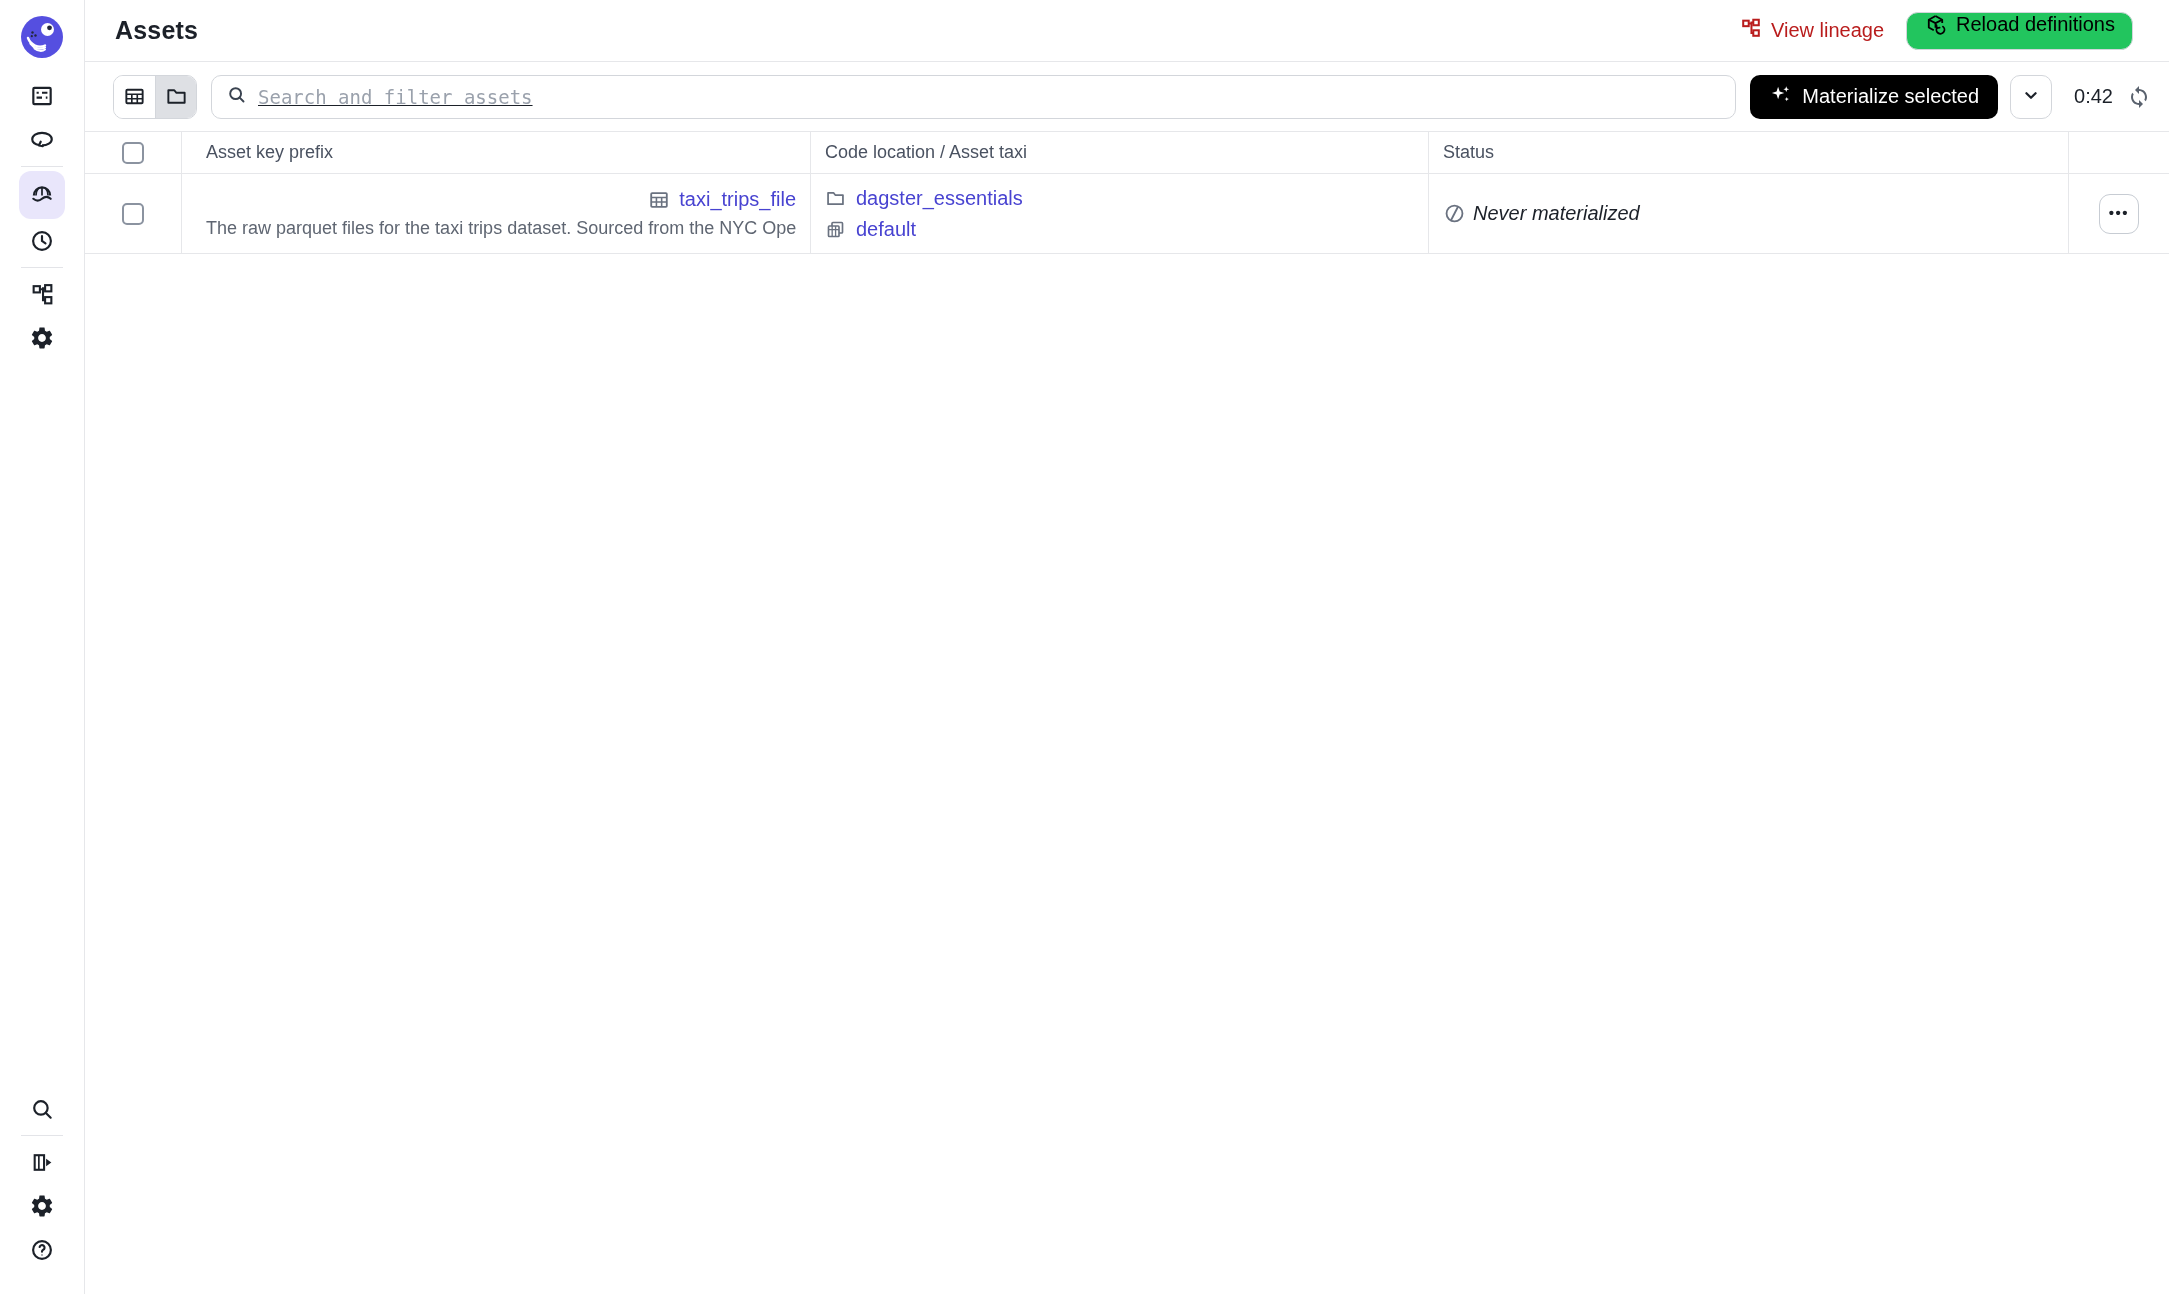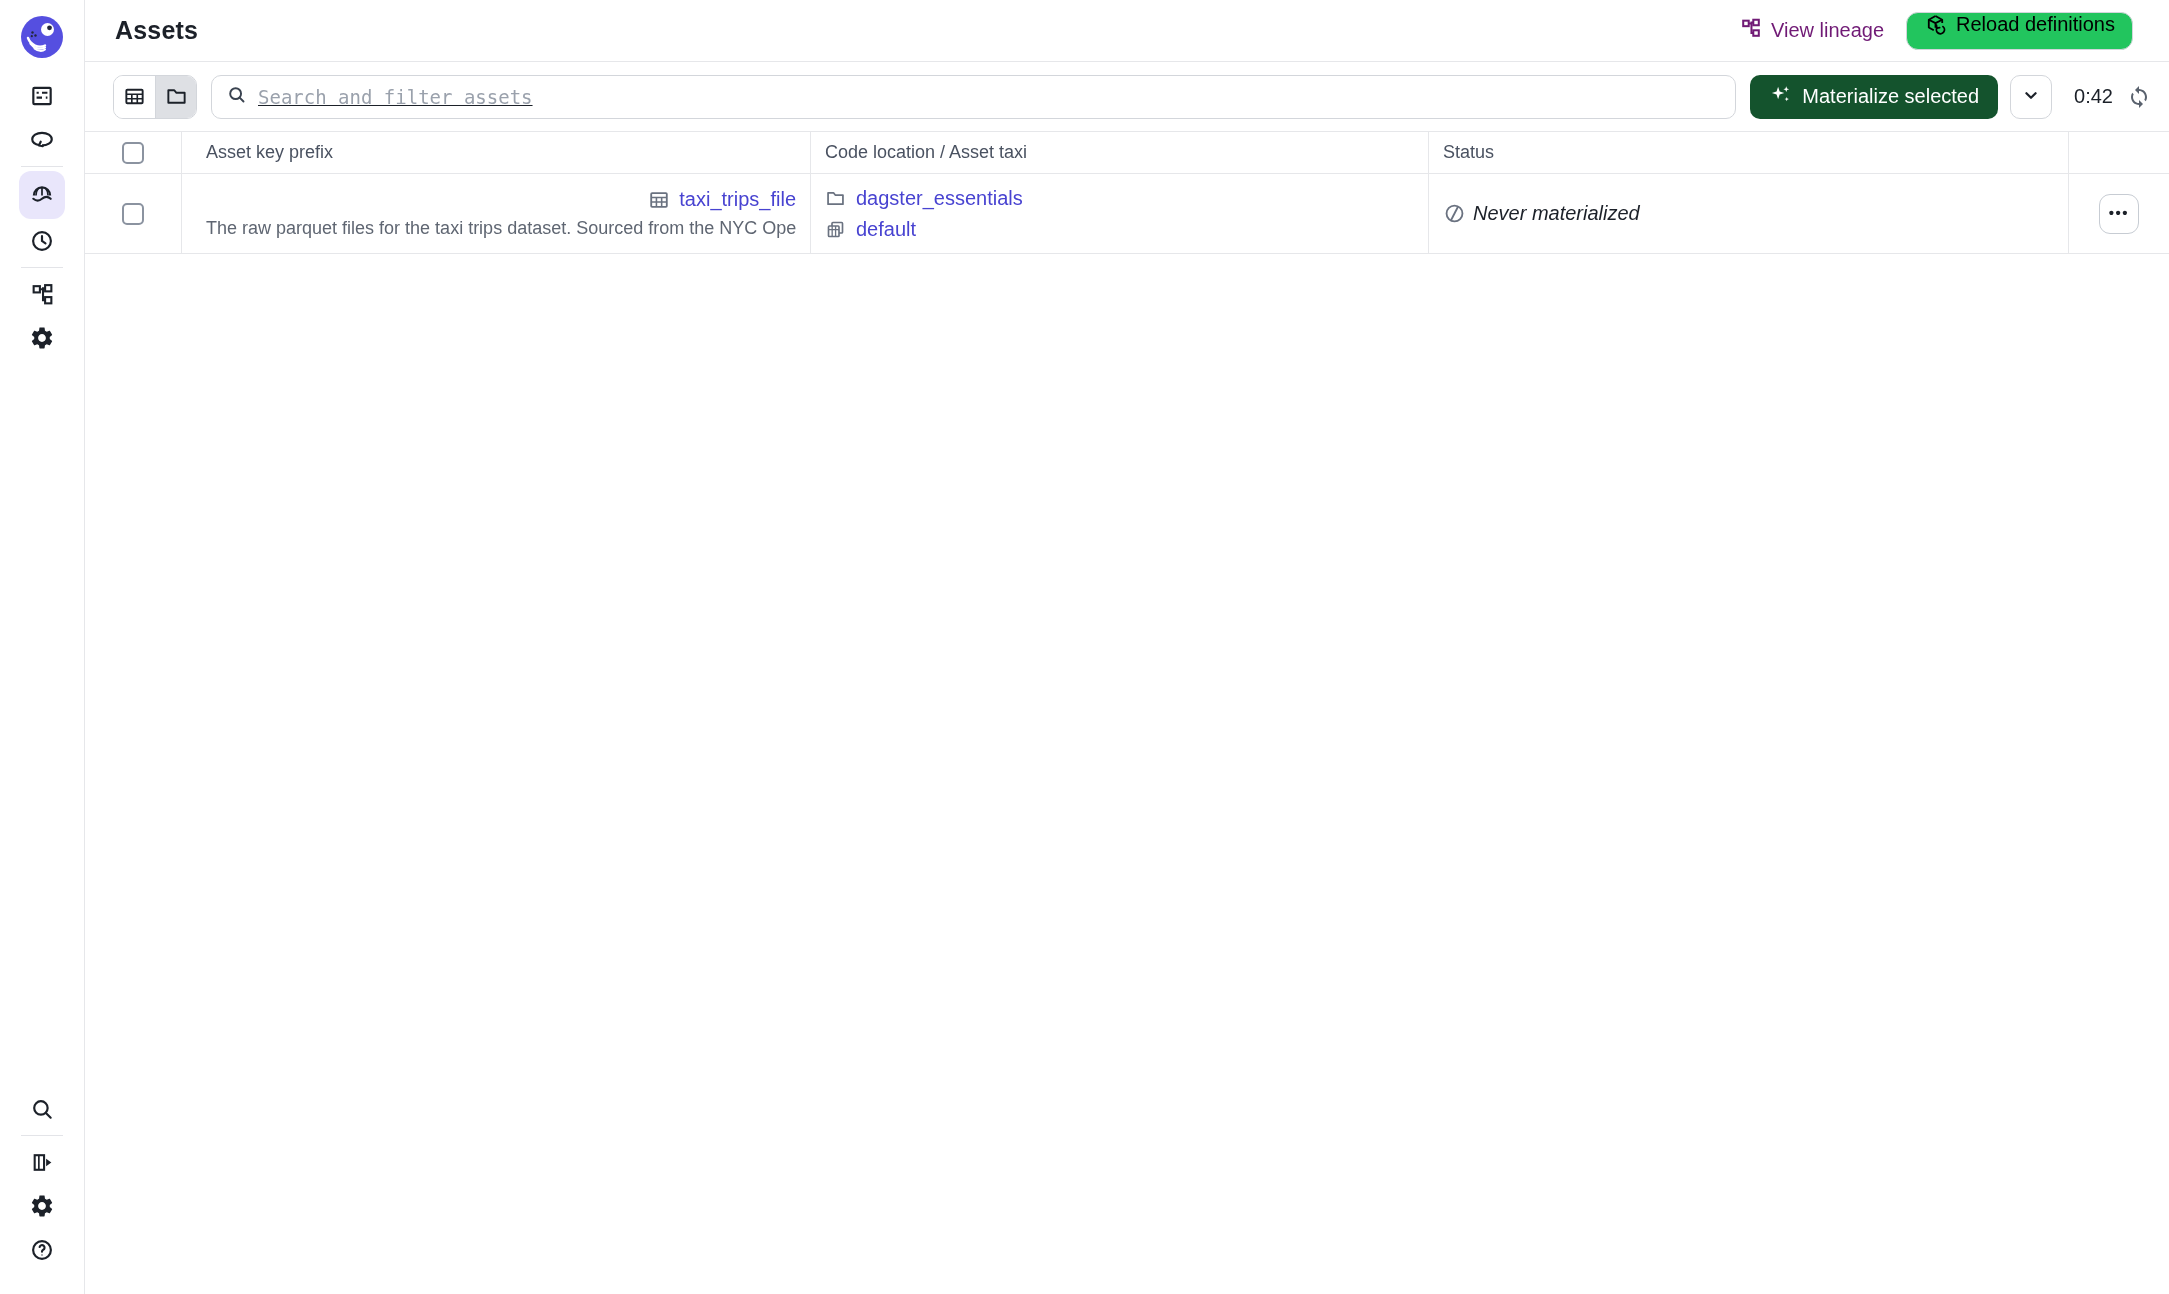--- a/index.html
+++ b/index.html
@@ -18,37 +18,37 @@
   .sb-spacer { flex: 1; }
   .sidebar svg { display: block; }
 
   
   .main { flex: 1; display: flex; flex-direction: column; min-width: 0; }
 
   .topbar { height: 62px; flex: 0 0 62px; border-bottom: 1px solid #E6E7EA;
             display: flex; align-items: center; padding: 0 36px 0 30px; }
   .page-title { font-size: 25px; font-weight: 700; letter-spacing: .2px; }
   .topbar-right { margin-left: auto; display: flex; align-items: center; gap: 22px; }
-  .lineage-link { display: flex; align-items: center; gap: 9px; color: #701a75; font-size: 20px; cursor: pointer; }
+  .lineage-link { display: flex; align-items: center; gap: 9px; color: #b91c1c; font-size: 20px; cursor: pointer; }
   .reload-btn { display: flex; align-items: flex-start; gap: 9px; height: 38px; padding: 0 17px;
                 border: 1px solid #D3D6DB; border-radius: 12px; background: #22c55e; font-size: 20px; cursor: pointer; }
 
   .toolbar { height: 69px; flex: 0 0 69px; display: flex; align-items: center; gap: 14px; padding: 0 14px 0 28px; }
   .view-toggle { display: flex; height: 44px; border: 1px solid #D3D6DB; border-radius: 10px; overflow: hidden; flex: 0 0 auto; }
   .view-toggle .vt-btn { width: 41px; display: flex; align-items: center; justify-content: center;
                          background: #fff; cursor: pointer; color: #1C2129; }
   .view-toggle .vt-btn + .vt-btn { border-left: 1px solid #D3D6DB; }
   .view-toggle .vt-btn.active { background: #DEE0E4; }
   .searchbox { flex: 1; height: 44px; border: 1px solid #D3D6DB; border-radius: 10px;
                display: flex; align-items: center; gap: 11px; padding: 0 14px; background: #fff; }
   .searchbox input { flex: 1; border: none; outline: none; font-family: "DejaVu Sans Mono", monospace;
                      font-size: 19px; color: #1C2129; background: transparent; text-decoration: underline; }
   .searchbox input::placeholder { color: #9AA1AC; }
   .materialize-btn { display: flex; align-items: center; gap: 10px; height: 44px; padding: 0 19px;
-                     background: #14532d; color: #fff; border: none; border-radius: 10px;
+                     background: #000000; color: #fff; border: none; border-radius: 10px;
                      font-size: 20px; font-family: inherit; cursor: default; flex: 0 0 auto; }
   .caret-btn { width: 42px; height: 44px; border: 1px solid #D3D6DB; border-radius: 10px; background: #fff;
                display: flex; align-items: center; justify-content: center; cursor: pointer; flex: 0 0 auto; margin-left: -2px; }
   .timer { font-size: 20px; color: #1C2129; margin-left: 8px; }
   .sync-btn { color: #5A626E; display: flex; align-items: center; cursor: pointer; margin-right: 4px; }
 
   
   .assets-table { border-top: 1px solid #E6E7EA; }
   .tgrid { display: grid; grid-template-columns: 96px 629px 618px 640px 1fr; }
   .thead { height: 42px; border-bottom: 1px solid #E6E7EA; }

